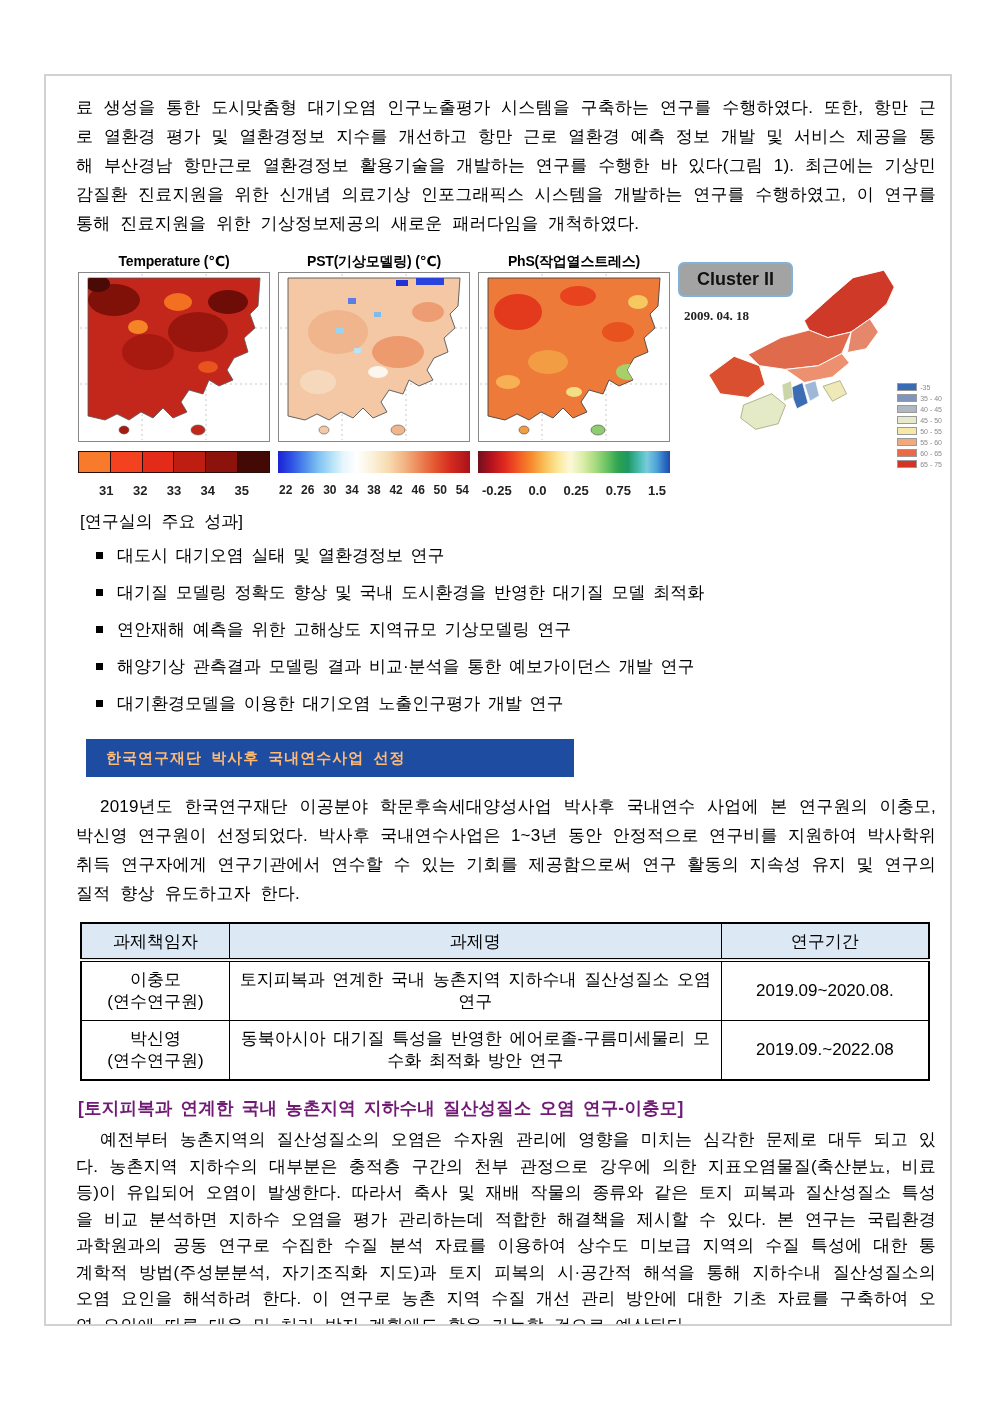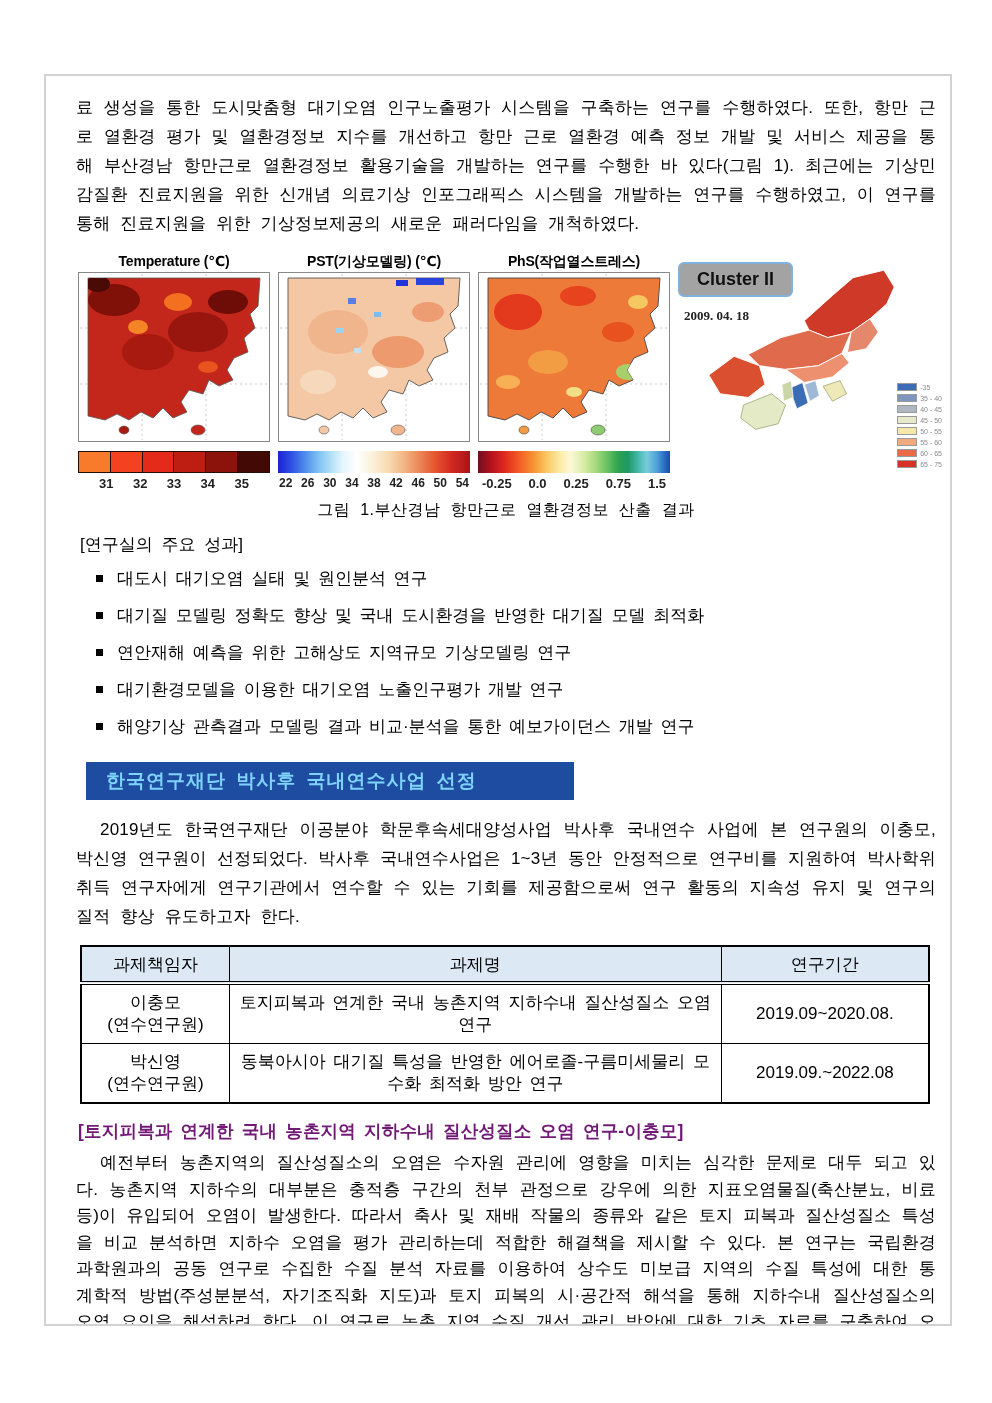--- a/index.html
+++ b/index.html
@@ -22,21 +22,21 @@
   .figure-row{display:flex;gap:8px;margin-top:14px;margin-left:2px;}
   .map-panel{width:192px;flex:0 0 auto;}
   .map-title{font-weight:bold;font-size:14px;text-align:center;height:18px;line-height:18px;letter-spacing:-0.2px;}
   .map-frame{display:block;width:192px;height:170px;margin-top:2px;}
   .cbar{height:22px;margin-top:9px;border:1px solid #333;box-sizing:border-box;}
   .temp-bar{display:flex;border:1px solid #2a0c06;}
   .temp-cell{flex:1;height:100%;border-right:1px solid #2a0c06;}
   .temp-cell:last-child{border-right:none;}
   .pst-bar{background:linear-gradient(90deg,#1B23D4 0%,#2E51E4 7%,#4F8CEC 14%,#7FC0F2 21%,#B4E2F8 28%,#E6F6FC 34%,#FFFFFF 41%,#FBEFD6 50%,#F7D9AE 58%,#F2B382 66%,#EC8456 74%,#E4552F 82%,#D42B20 90%,#A8121A 100%);border:none;}
   .phs-bar{background:linear-gradient(90deg,#70101E 0%,#B5121E 7%,#E02A20 14%,#F25A24 21%,#F68C2E 28%,#FAC25C 35%,#FCE99E 42%,#FDF8D8 48%,#D9EDA6 55%,#A9DA80 61%,#6BC364 67%,#2EA351 73%,#1D9862 78%,#4BBCB2 84%,#79CBDC 88%,#4FA3D8 93%,#2C6EC4 97%,#1E4AA8 100%);border:none;}
-  .ticks{display:flex;justify-content:space-between;font-weight:bold;font-size:13px;margin-top:3px;color:#222;}
+  .ticks{display:flex;justify-content:space-between;font-weight:bold;font-size:13px;margin-top:10px;color:#222;}
   .ticks-temp{padding:0 11%;}
   .ticks-pst{font-size:12px;padding:0 1px;}
   .ticks-phs{padding:0 4px;}
   
   .cluster-panel{position:relative;width:264px;height:232px;flex:0 0 auto;}
   .cluster-badge{
     position:absolute;left:0;top:10px;z-index:3;
     background:#a3a3a3;border:2.5px solid #7FB2DE;border-radius:6px;
     padding:5px 17px;font-weight:bold;font-size:18px;color:#111;
   }
@@ -48,21 +48,21 @@
   .legend-label{font-size:7px;color:#8a8a8a;margin-left:3px;white-space:nowrap;}
   
   .fig-caption{text-align:center;font-size:16px;margin-top:9px;letter-spacing:0.5px;word-spacing:5px;}
   .ach-heading{font-size:17px;margin:12px 0 0 4px;word-spacing:4px;}
   .bullet-list{margin-top:8px;}
   .bullet-item{display:flex;align-items:flex-start;font-size:17px;line-height:30px;margin:7px 0 0 20px;word-spacing:3px;}
   .bullet-square{width:7px;height:7px;background:#000;flex:0 0 auto;margin:11px 14px 0 0;}
   
   .banner{
     margin:20px 0 0 10px;width:488px;height:38px;box-sizing:border-box;
-    background:#1E4CA0;color:#7dd3fc;font-weight:bold;font-size:19px;
+    background:#1E4CA0;color:#fdba74;font-weight:bold;font-size:15px;
     line-height:38px;padding-left:20px;letter-spacing:1px;word-spacing:4px;
   }
   .section-para{margin-top:15px;}
   
   table.projects{
     width:calc(100% - 10px);margin:14px 0 0 4px;border-collapse:collapse;
     border:2px solid #000;font-size:17px;table-layout:fixed;
   }
   table.projects th{
     background:#DCE9F5;font-weight:normal;border:1px solid #000;
@@ -256,43 +256,42 @@
             <span class="legend-label">60 - 65</span>
           </div>
         <div class="legend-row">
             <span class="chip" style="background-color: rgb(214, 50, 38);"></span>
             <span class="legend-label">65 - 75</span>
           </div>
       </div>
     </div>
   </div>
 
-  <div class="fig-caption">그림 1.부산경남 항만근로 열환경정보 산출 결과</div>
 
   <div class="ach-heading">[연구실의 주요 성과]</div>
   <div class="bullet-list">
     <div class="bullet-item">
         <span class="bullet-square"></span>
-        <span>대도시 대기오염 실태 및 원인분석 연구</span>
+        <span>대도시 대기오염 실태 및 열환경정보 연구</span>
       </div>
     <div class="bullet-item">
         <span class="bullet-square"></span>
         <span>대기질 모델링 정확도 향상 및 국내 도시환경을 반영한 대기질 모델 최적화</span>
       </div>
     <div class="bullet-item">
         <span class="bullet-square"></span>
         <span>연안재해 예측을 위한 고해상도 지역규모 기상모델링 연구</span>
       </div>
     <div class="bullet-item">
         <span class="bullet-square"></span>
+        <span>해양기상 관측결과 모델링 결과 비교·분석을 통한 예보가이던스 개발 연구</span>
+      </div>
+    <div class="bullet-item">
+        <span class="bullet-square"></span>
         <span>대기환경모델을 이용한 대기오염 노출인구평가 개발 연구</span>
-      </div>
-    <div class="bullet-item">
-        <span class="bullet-square"></span>
-        <span>해양기상 관측결과 모델링 결과 비교·분석을 통한 예보가이던스 개발 연구</span>
       </div>
   </div>
 
   <div class="banner" style="background-color: rgb(30, 76, 160);">한국연구재단 박사후 국내연수사업 선정</div>
 
   <div class="para indent section-para">2019년도 한국연구재단 이공분야 학문후속세대양성사업 박사후 국내연수 사업에 본 연구원의 이충모, 박신영 연구원이 선정되었다. 박사후 국내연수사업은 1~3년 동안 안정적으로 연구비를 지원하여 박사학위 취득 연구자에게 연구기관에서 연수할 수 있는 기회를 제공함으로써 연구 활동의 지속성 유지 및 연구의 질적 향상 유도하고자 한다.</div>
 
   <table class="projects">
     <colgroup>
         <col class="col-pi">

